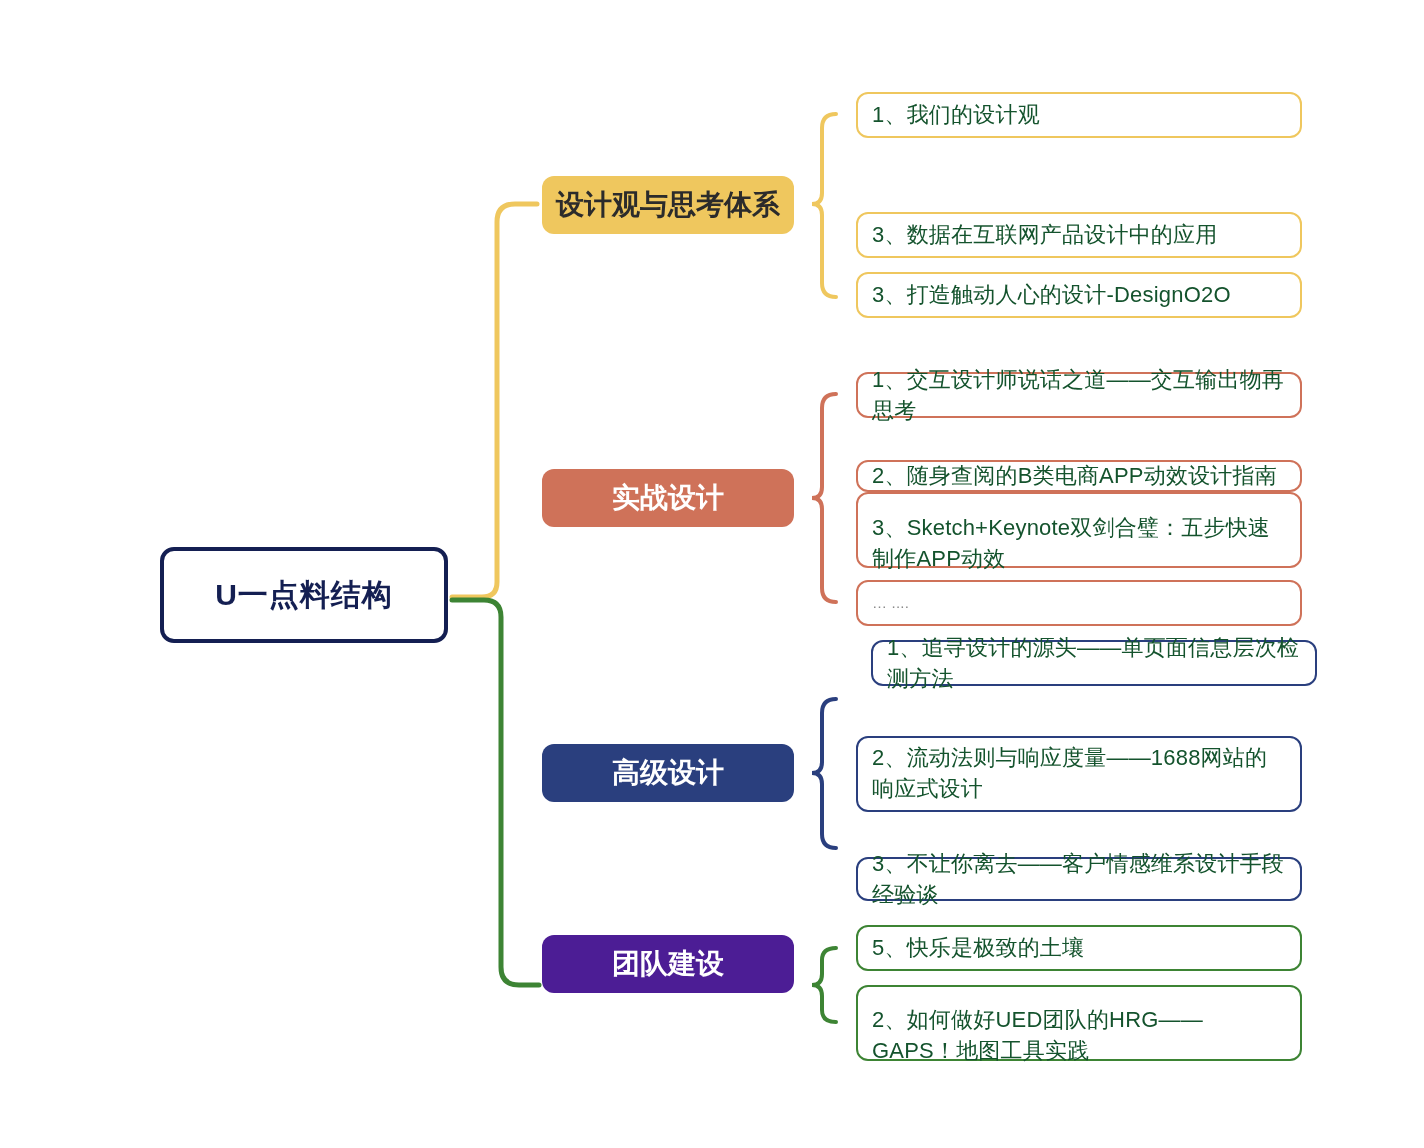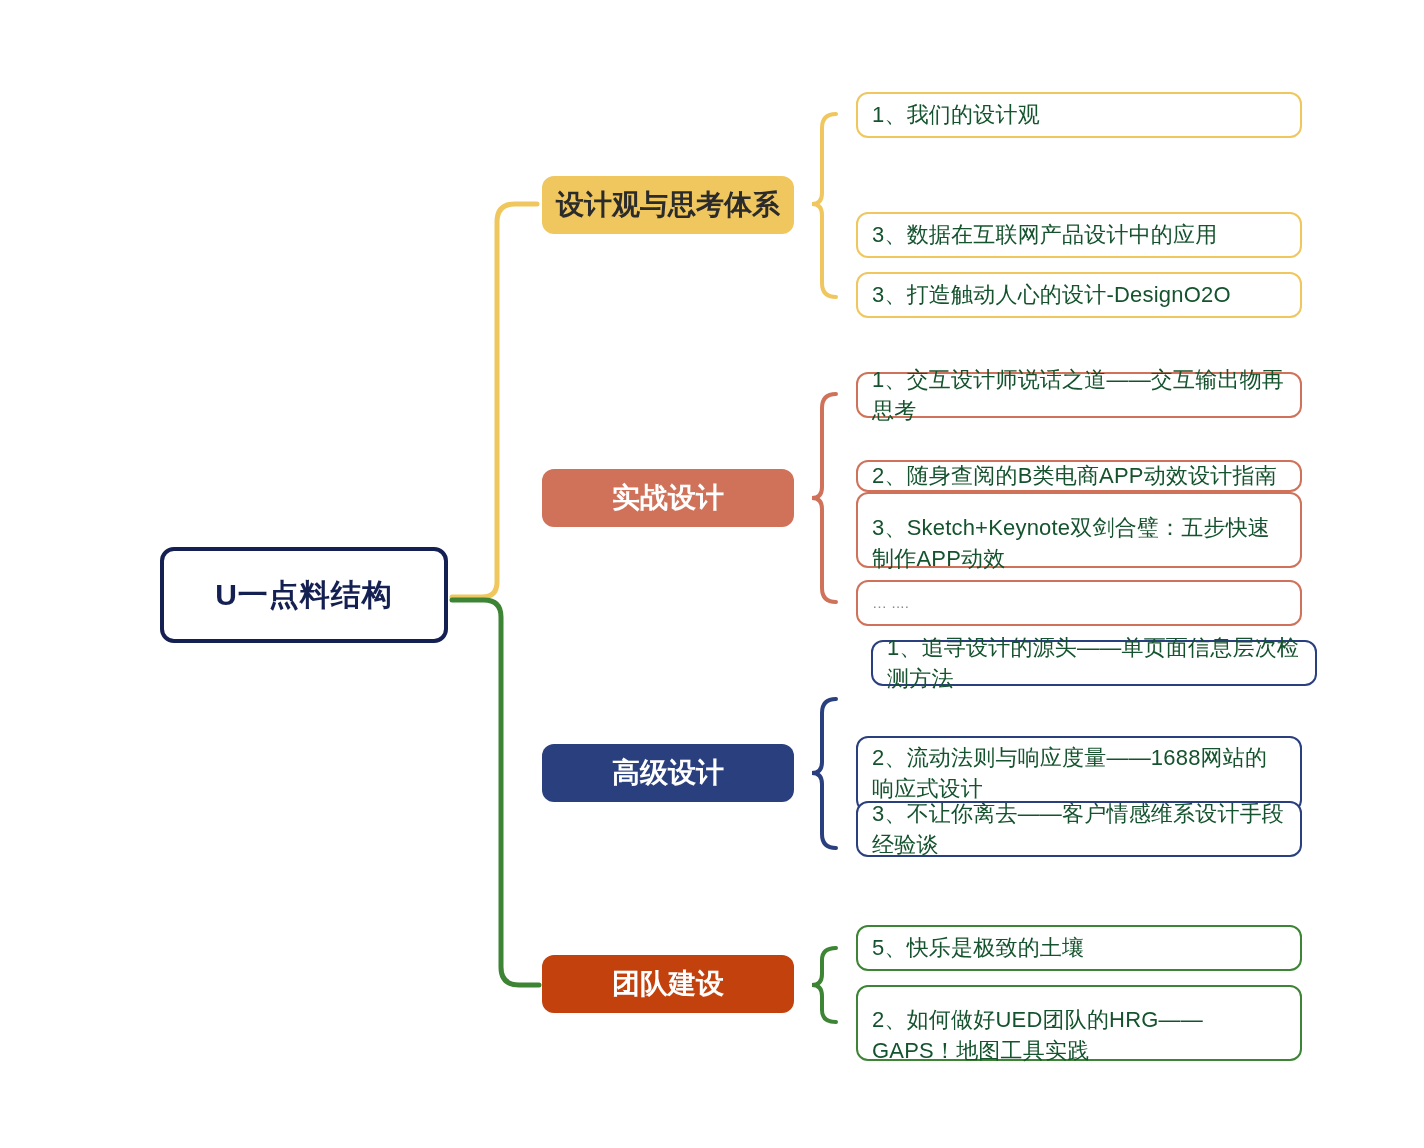--- a/index.html
+++ b/index.html
@@ -30,21 +30,21 @@
   .branch{
     left:542px;width:252px;height:58px;border-radius:12px;justify-content:center;
   }
   .branch .node-label{font-size:28px;font-weight:bold;}
   .branch.b-yellow{top:176px;background:#efc75e;}
   .branch.b-yellow .node-label{color:#2b2b2b;}
   .branch.b-orange{top:469px;background:#cf7259;}
   .branch.b-orange .node-label{color:#ffffff;}
   .branch.b-blue{top:744px;background:#2a3f7e;}
   .branch.b-blue .node-label{color:#ffffff;}
-  .branch.b-green{top:955px;background:#c2410c;}
+  .branch.b-green{top:935px;background:#4c1d95;}
   .branch.b-green .node-label{color:#ffffff;}
 
   
   .leaf{
     left:856px;width:446px;box-sizing:border-box;
     border-radius:12px;border:2px solid #cccccc;background:#ffffff;
     padding:8px 14px;display:flex;align-items:center;
   }
   .leaf .node-label{
     text-align:left;font-size:22px;line-height:1.42;color:#14532d;
@@ -111,21 +111,21 @@
 
   <div class="node branch b-blue">
     <span class="node-label">高级设计</span>
   </div>
   <div class="node leaf l-blue" style="top:640px;height:46px;margin-left:15px;">
     <span class="node-label">1、追寻设计的源头——单页面信息层次检测方法</span>
   </div>
   <div class="node leaf l-blue" style="top:736px;height:76px;align-items:flex-start;padding-top:4px;">
     <span class="node-label">2、流动法则与响应度量——1688网站的响应式设计</span>
   </div>
-  <div class="node leaf l-blue" style="top:801px;height:56px;justify-content:flex-end;">
+  <div class="node leaf l-blue" style="top:857px;height:44px;justify-content:flex-end;">
     <span class="node-label">3、不让你离去——客户情感维系设计手段经验谈</span>
   </div>
 
   <div class="node branch b-green">
     <span class="node-label">团队建设</span>
   </div>
   <div class="node leaf l-green" style="top:925px;height:46px;">
     <span class="node-label">5、快乐是极致的土壤</span>
   </div>
   <div class="node leaf l-green" style="top:985px;height:76px;align-items:flex-start;padding-top:17px;">

